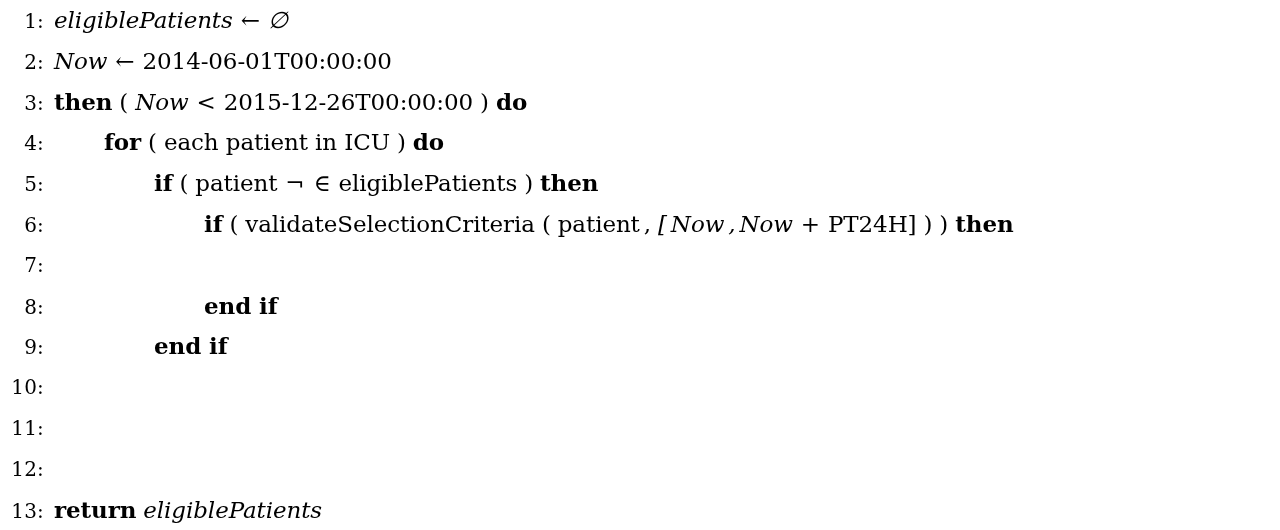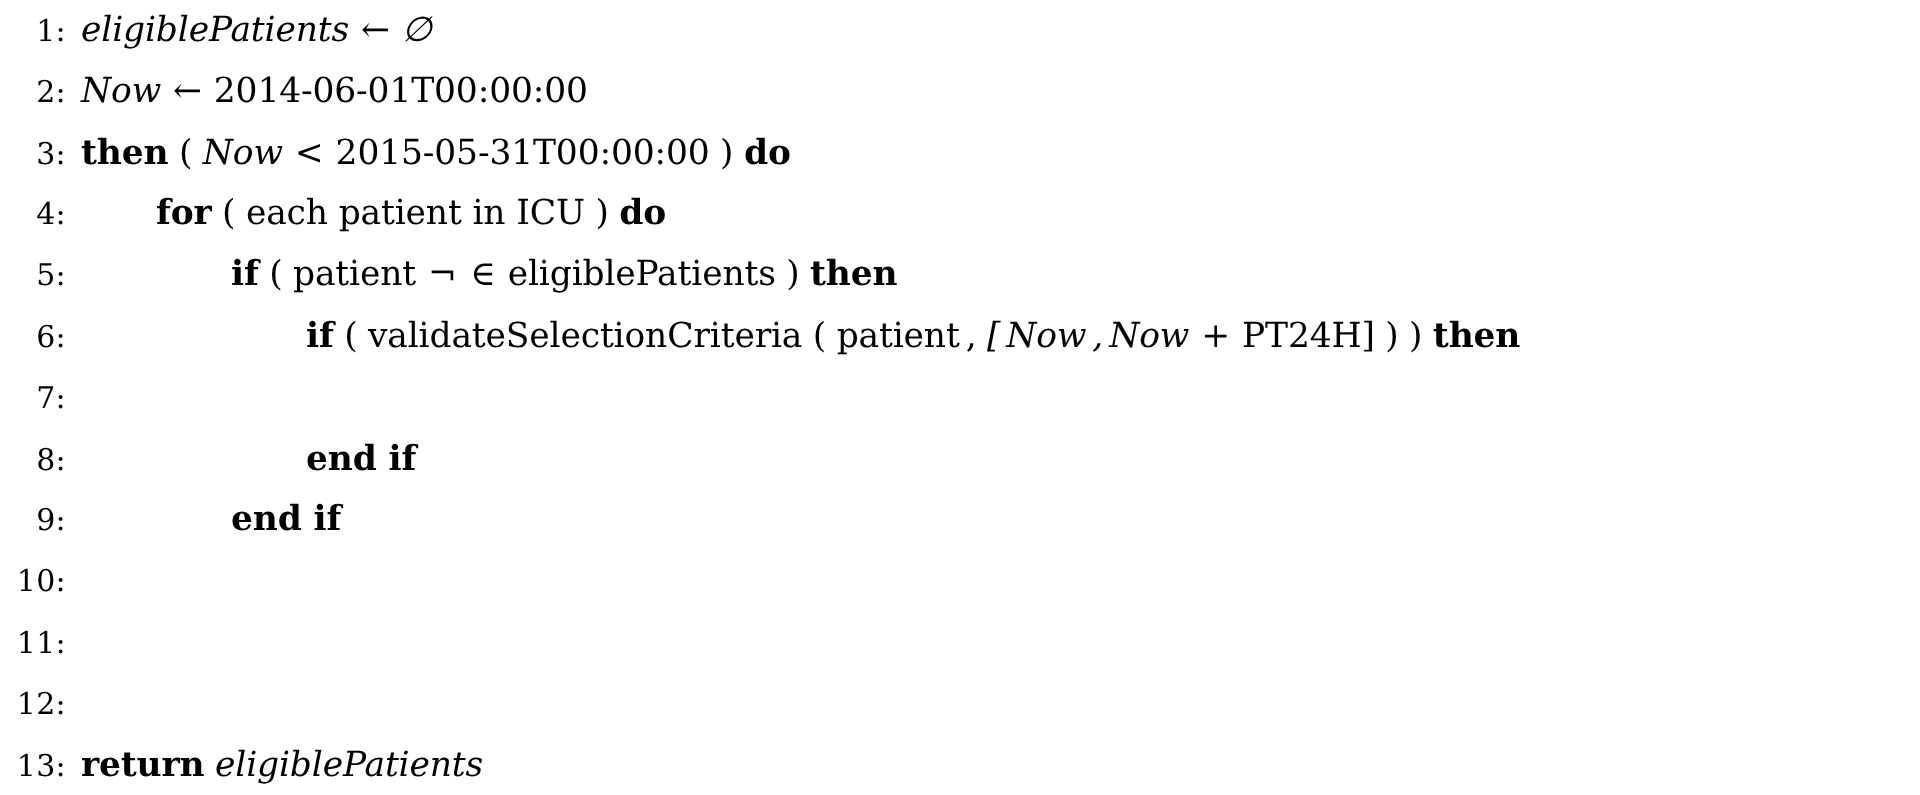--- a/index.html
+++ b/index.html
@@ -90,21 +90,21 @@
     <div class="code-line">
       <span class="line-number">1:</span>
       <span class="line-body ind0"><span class="var">eligiblePatients</span><span class="sp"></span><span class="op">←</span><span class="sp"></span><span class="var">∅</span></span>
     </div>
     <div class="code-line">
       <span class="line-number">2:</span>
       <span class="line-body ind0"><span class="var">Now</span><span class="sp"></span><span class="op">←</span><span class="sp"></span><span class="rm">2014-06-01T00:00:00</span></span>
     </div>
     <div class="code-line">
       <span class="line-number">3:</span>
-      <span class="line-body ind0"><span class="kw">then</span><span class="sp"></span><span class="paren">(</span><span class="sp"></span><span class="var">Now</span><span class="sp"></span><span class="op">&lt;</span><span class="sp"></span><span class="rm">2015-05-31T00:00:00</span><span class="sp"></span><span class="paren">)</span><span class="sp"></span><span class="kw">do</span></span>
+      <span class="line-body ind0"><span class="kw">then</span><span class="sp"></span><span class="paren">(</span><span class="sp"></span><span class="var">Now</span><span class="sp"></span><span class="op">&lt;</span><span class="sp"></span><span class="rm">2015-12-26T00:00:00</span><span class="sp"></span><span class="paren">)</span><span class="sp"></span><span class="kw">do</span></span>
     </div>
     <div class="code-line">
       <span class="line-number">4:</span>
       <span class="line-body ind1"><span class="kw">for</span><span class="sp"></span><span class="paren">(</span><span class="sp"></span><span class="rm">each patient in ICU</span><span class="sp"></span><span class="paren">)</span><span class="sp"></span><span class="kw">do</span></span>
     </div>
     <div class="code-line">
       <span class="line-number">5:</span>
       <span class="line-body ind2"><span class="kw">if</span><span class="sp"></span><span class="paren">(</span><span class="sp"></span><span class="rm">patient</span><span class="sp"></span><span class="op">¬</span><span class="sp"></span><span class="op">∈</span><span class="sp"></span><span class="rm">eligiblePatients</span><span class="sp"></span><span class="paren">)</span><span class="sp"></span><span class="kw">then</span></span>
     </div>
     <div class="code-line">

